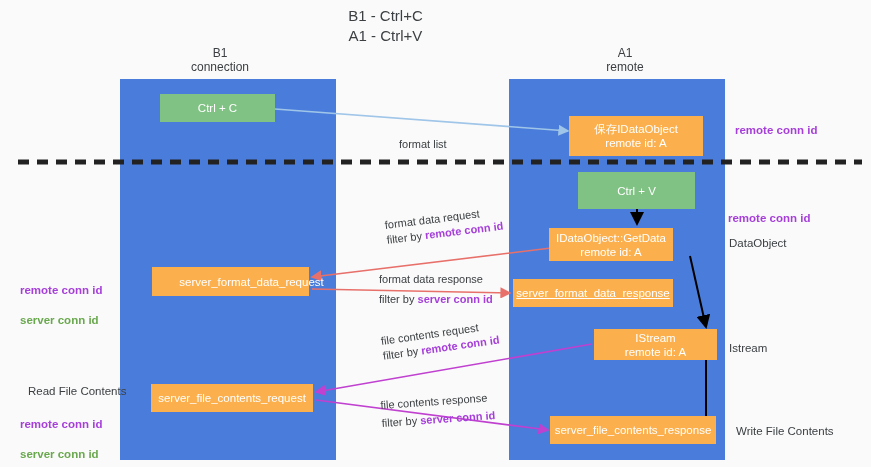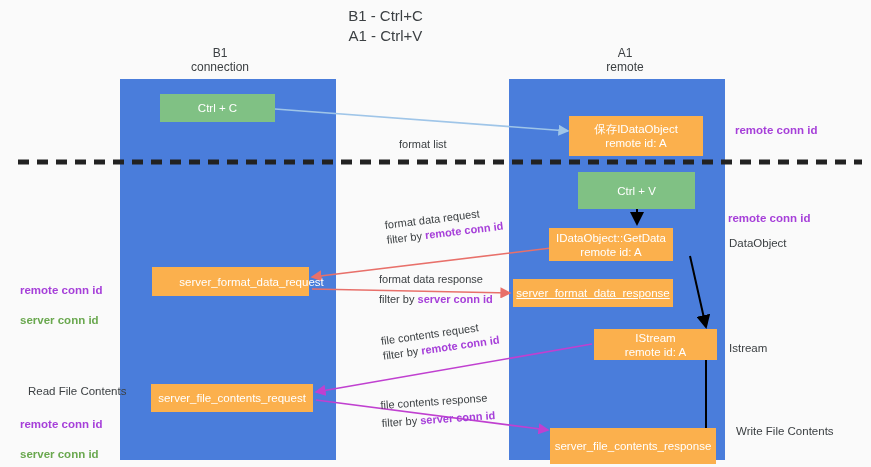--- a/index.html
+++ b/index.html
@@ -148,21 +148,21 @@
 
   <div class="abs node orange" style="left:152px; top:267px; width:157px; height:29px;padding-left:46px;">server_format_data_request</div>
 
   <div class="abs node orange" style="left:513px; top:279px; width:160px; height:28px;text-decoration:underline;">server_format_data_response</div>
 
   <div class="abs node orange" style="left:594px; top:329px; width:123px; height:31px;">IStream
 remote id: A</div>
 
   <div class="abs node orange" style="left:151px; top:384px; width:162px; height:28px;">server_file_contents_request</div>
 
-  <div class="abs node orange" style="left:550px; top:416px; width:166px; height:36px;margin-top:12px;">server_file_contents_response</div>
+  <div class="abs node orange" style="left:550px; top:416px; width:166px; height:28px;">server_file_contents_response</div>
 
   <div class="abs edge-label" style="left:399px; top:101px;margin-top:36px;">
     <span>format list</span>
   </div>
 
   <div class="abs edge-label" style="left:384px; top:218px; transform: rotate(-7deg);">
     <div>format data request</div>
     <div><span>filter by </span><span class="m">remote conn id</span></div>
   </div>
 

